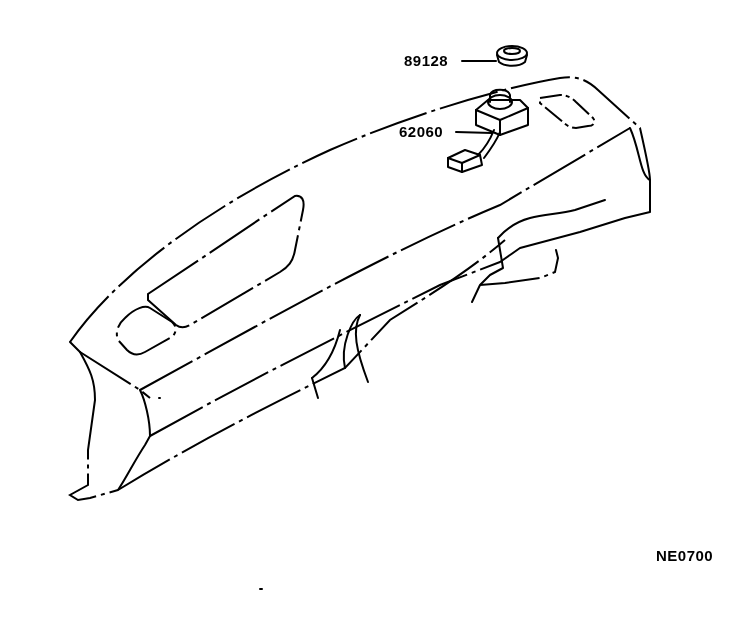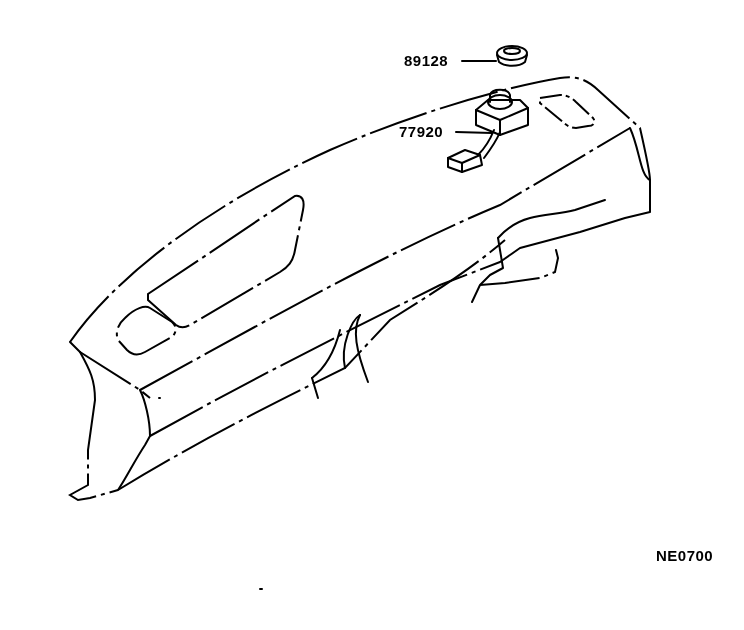--- a/index.html
+++ b/index.html
@@ -67,15 +67,15 @@
     <path class="ln" d="M497,55 L499,62 C505,67 519,67 525,62 L527,55"></path>
 
     <line class="ln" x1="462" y1="61" x2="496" y2="61"></line>
     <line class="ln" x1="456" y1="132" x2="492" y2="133"></line>
 
     <line class="ln" x1="159" y1="398" x2="160" y2="398"></line>
     <line class="ln" x1="260" y1="589" x2="262" y2="589"></line>
   </svg>
 
   <span class="label" style="left:404px;top:53px;">89128</span>
-  <span class="label" style="left:399px;top:124px;">77920</span>
+  <span class="label" style="left:399px;top:124px;">62060</span>
   <span class="label" style="left:656px;top:548px;">NE0700</span>
 </div>
 
 </body></html>

